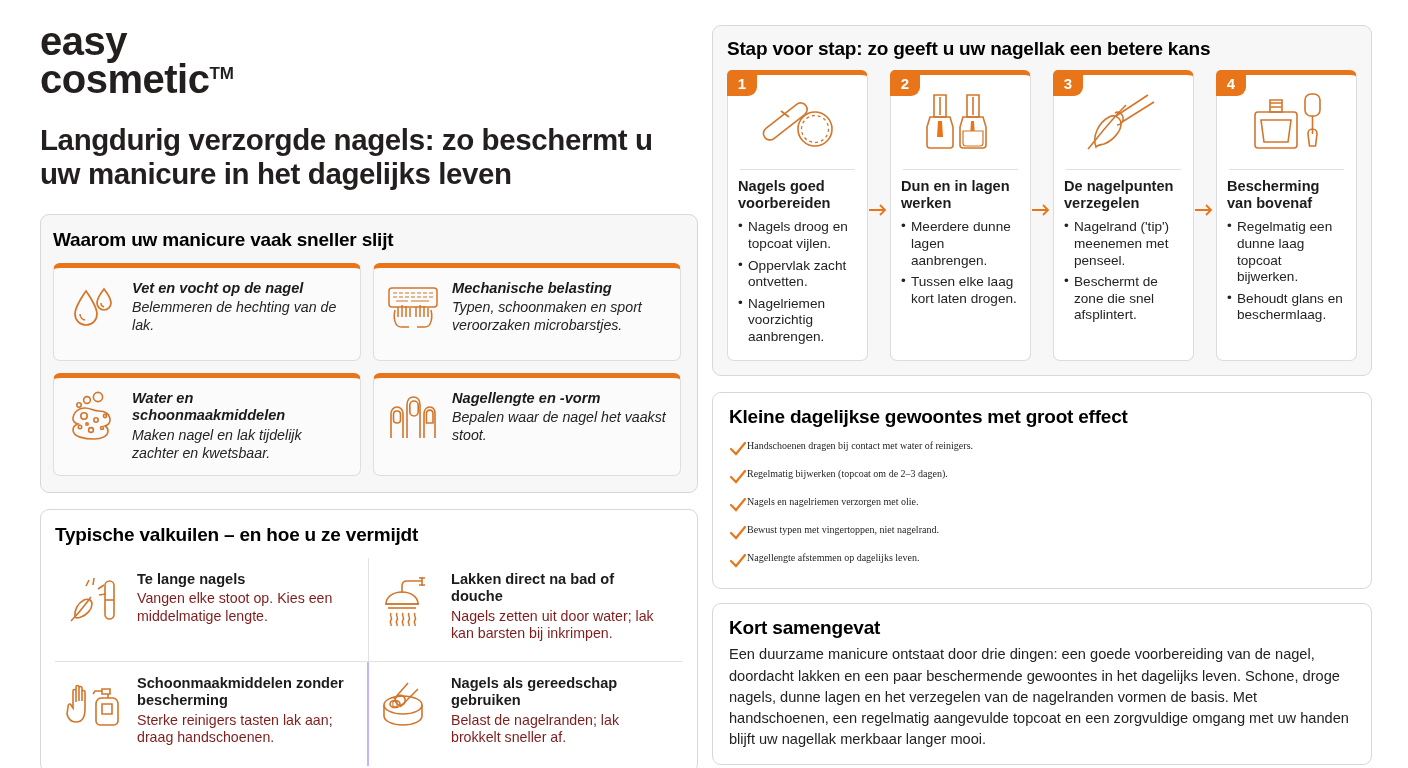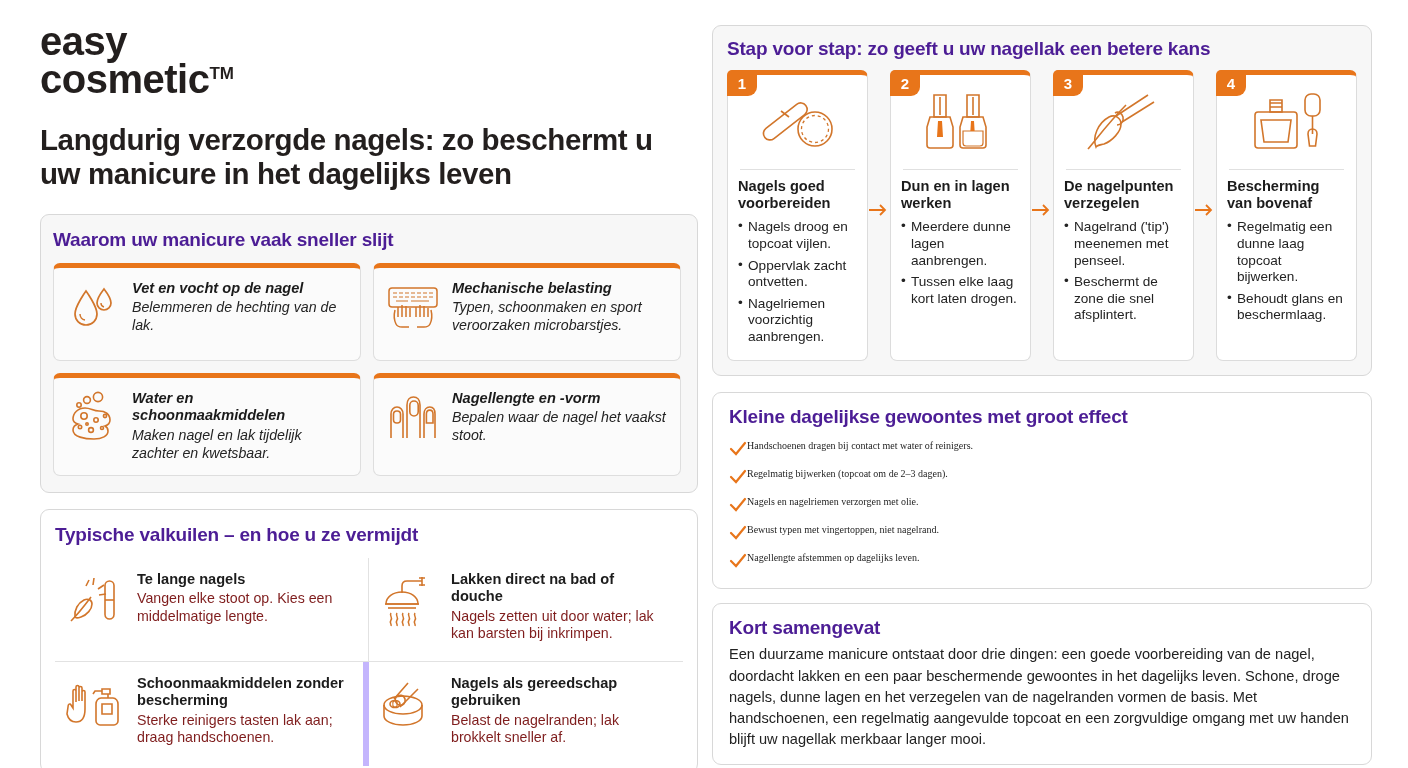--- a/index.html
+++ b/index.html
@@ -30,21 +30,21 @@
 
   
   .panel {
     background: #f7f7f7;
     border: 1px solid #d8d8d8;
     border-radius: 9px;
     padding: 14px 16px 16px 16px;
   }
   .panel.white { background: #ffffff; }
   .panel-title {
-    font-size: 19px; font-weight: 700; color: #4c1d95;
+    font-size: 19px; font-weight: 700; color: #000000;
     letter-spacing: -0.2px; margin-bottom: 12px;
   }
 
   
   .reason-grid { display: grid; grid-template-columns: 1fr 1fr; gap: 12px; }
   .reason-card {
     background: #fbfbfb;
     border: 1px solid #dedede;
     border-radius: 7px;
     border-top: 5px solid #e8751a;
@@ -62,21 +62,21 @@
     display: grid; grid-template-columns: 1fr 1fr;
     column-gap: 0; row-gap: 0;
   }
   .pitfall {
     display: flex; gap: 14px; align-items: flex-start;
     padding: 13px 14px 14px 8px;
     min-height: 104px;
   }
   .pitfall.r0c0 { border-right: 1px solid #e2e2e2; border-bottom: 1px solid #e2e2e2; }
   .pitfall.r0c1 { border-bottom: 1px solid #e2e2e2; }
-  .pitfall.r1c0 { border-right: 6px solid #c4b5fd; }
+  .pitfall.r1c0 { border-right: 2px solid #c4b5fd; }
   .pitfall-ico { flex: 0 0 60px; height: 58px; display: flex; align-items: center; justify-content: center; }
   .pitfall-h { font-size: 14.6px; font-weight: 700; line-height: 1.2; margin-bottom: 2px; }
   .pitfall-p { font-size: 14.2px; line-height: 1.26; color: #7f1d1d; }
 
   
   .steps-row { display: grid; grid-template-columns: repeat(4, 1fr); gap: 22px; position: relative; }
   .step-card {
     position: relative;
     background: #ffffff;
     border: 1px solid #dcdcdc;

